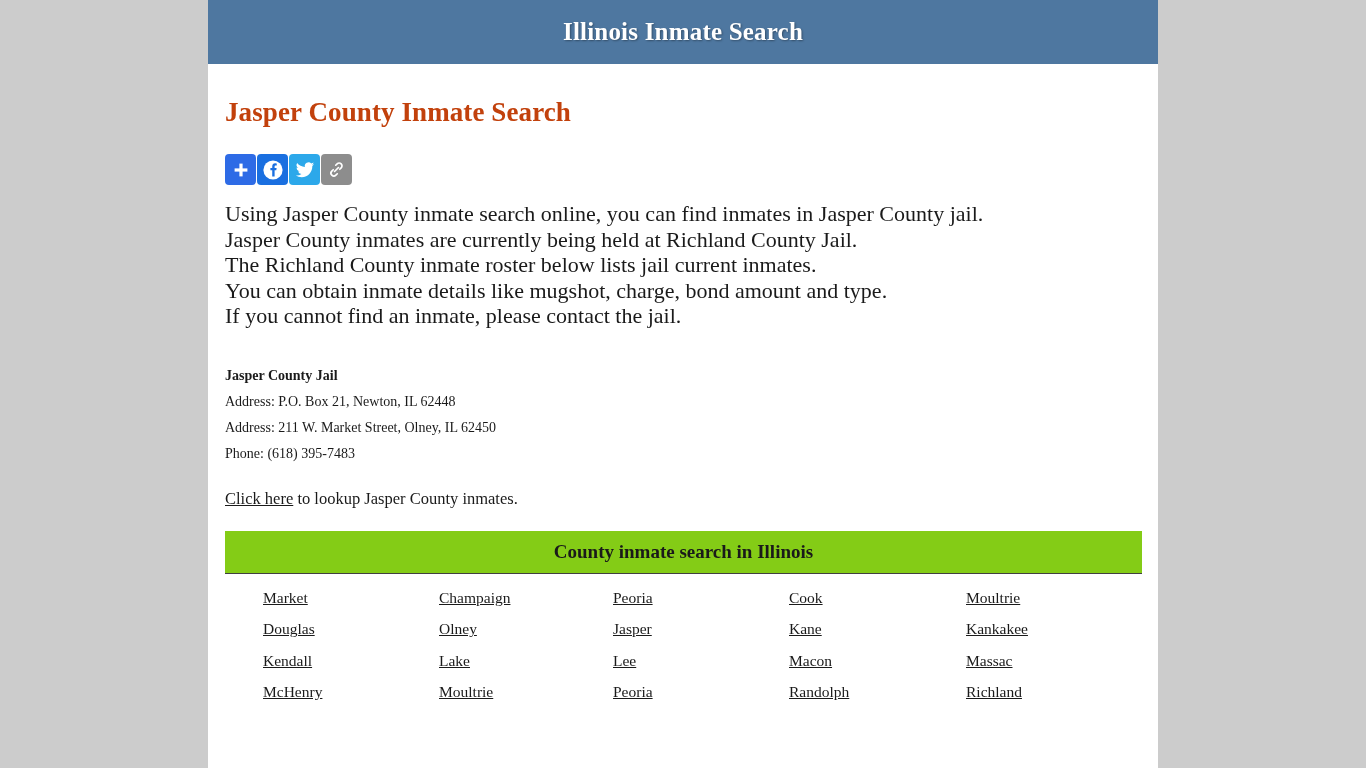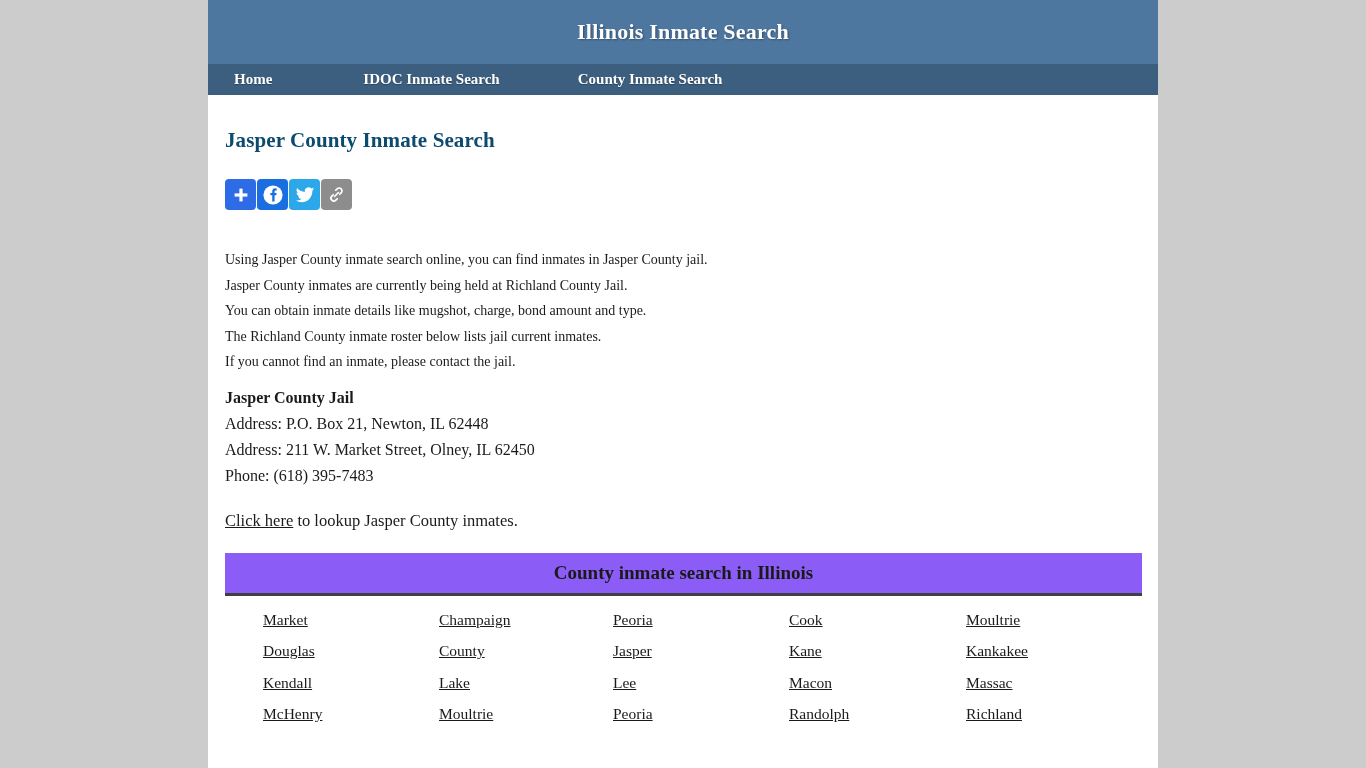--- a/index.html
+++ b/index.html
@@ -25,21 +25,21 @@
   
   .site-header {
     height: 64px;
     background: #4e77a0;
     display: flex;
     align-items: center;
     justify-content: center;
   }
   .site-title {
     color: #ffffff;
-    font-size: 22px;
+    font-size: 25px;
     font-weight: bold;
     letter-spacing: .2px;
     text-shadow: 1px 1px 2px rgba(0,0,0,.35);
     font-family: "Liberation Serif", "DejaVu Serif", serif;
   }
 
   
   .site-nav {
     height: 31px;
     background: #3c5e7f;
@@ -59,23 +59,23 @@
   .nav-item.n0 { margin-right: 91px; }
   .nav-item.n1 { margin-right: 78px; }
 
   
   .content {
     padding: 22px 17px 0 17px;
   }
   .page-heading {
     margin: 0;
     padding-top: 11px;
-    font-size: 21px;
-    font-weight: bold;
-    color: #0c4a6e;
+    font-size: 27px;
+    font-weight: bold;
+    color: #c2410c;
     letter-spacing: .1px;
   }
 
   
   .share-row {
     margin-top: 26px;
     display: flex;
     gap: 1px;
   }
   .share-btn {
@@ -88,30 +88,30 @@
     cursor: pointer;
   }
   .share-btn.addthis { background: #2e6be6; }
   .share-btn.facebook { background: #1a6fe0; }
   .share-btn.twitter  { background: #2ca8ea; }
   .share-btn.link     { background: #8d8d8d; }
   .share-btn svg { display: block; }
 
   
   .intro {
-    margin-top: 37px;
+    margin-top: 16px;
+    font-size: 22px;
+    color: #1a1a1a;
+    line-height: 25.6px;
+  }
+  .intro div { white-space: nowrap; }
+
+  .jail-block {
+    margin-top: 34px;
     font-size: 14px;
-    color: #1a1a1a;
-    line-height: 25.6px;
-  }
-  .intro div { white-space: nowrap; }
-
-  .jail-block {
-    margin-top: 10px;
-    font-size: 16px;
     color: #1a1a1a;
     line-height: 26px;
   }
   .jail-name { font-weight: bold; }
 
   .lookup-line {
     margin-top: 22px;
     font-size: 16.5px;
     color: #1a1a1a;
   }
@@ -119,26 +119,26 @@
     color: #1a1a1a;
     text-decoration: underline;
   }
 
   
   .county-table {
     margin-top: 22px;
     width: 917px;
   }
   .county-table-head {
-    background: #8b5cf6;
+    background: #84cc16;
     height: 43px;
     display: flex;
     align-items: center;
     justify-content: center;
-    border-bottom: 3px solid #404040;
+    border-bottom: 1px solid #404040;
   }
   .county-table-head .title {
     font-size: 19px;
     font-weight: bold;
     color: #1a1a1a;
   }
   .county-grid {
     padding: 15px 0 0 38px;
     display: grid;
     grid-template-columns: 176px 174px 176px 177px 160px;
@@ -153,25 +153,20 @@
 </style>
 </head>
 <body>
 
 <div class="page-wrap">
 
   <div class="site-header">
     <div class="site-title">Illinois Inmate Search</div>
   </div>
 
-  <div class="site-nav">
-    <a href="#" class="nav-item n0">Home</a>
-    <a href="#" class="nav-item n1">IDOC Inmate Search</a>
-    <a href="#" class="nav-item n2">County Inmate Search</a>
-  </div>
 
   <div class="content">
 
     <h1 class="page-heading">Jasper County Inmate Search</h1>
 
     <div class="share-row">
       <div class="share-btn addthis">
         <span>
           <svg width="18" height="18" viewBox="0 0 18 18">
             <rect x="7.4" y="2.6" width="3.2" height="12.8" fill="#ffffff"></rect>
@@ -203,22 +198,22 @@
               <path d="M13 17.4l-1.8 1.8a3.6 3.6 0 1 1-5.1-5.1l1.8-1.8"></path>
             </g>
           </svg>
         </span>
       </div>
     </div>
 
     <div class="intro">
       <div>Using Jasper County inmate search online, you can find inmates in Jasper County jail.</div>
       <div>Jasper County inmates are currently being held at Richland County Jail.</div>
+      <div>The Richland County inmate roster below lists jail current inmates.</div>
       <div>You can obtain inmate details like mugshot, charge, bond amount and type.</div>
-      <div>The Richland County inmate roster below lists jail current inmates.</div>
       <div>If you cannot find an inmate, please contact the jail.</div>
     </div>
 
     <div class="jail-block">
       <div class="jail-name">Jasper County Jail</div>
       <div>Address: P.O. Box 21, Newton, IL 62448</div>
       <div>Address: 211 W. Market Street, Olney, IL 62450</div>
       <div>Phone: (618) 395-7483</div>
     </div>
 
@@ -228,21 +223,21 @@
       <div class="county-table-head">
         <span class="title">County inmate search in Illinois</span>
       </div>
       <div class="county-grid">
         <a href="#" class="county-link">Market</a>
         <a href="#" class="county-link">Champaign</a>
         <a href="#" class="county-link">Peoria</a>
         <a href="#" class="county-link">Cook</a>
         <a href="#" class="county-link">Moultrie</a>
         <a href="#" class="county-link">Douglas</a>
-        <a href="#" class="county-link">County</a>
+        <a href="#" class="county-link">Olney</a>
         <a href="#" class="county-link">Jasper</a>
         <a href="#" class="county-link">Kane</a>
         <a href="#" class="county-link">Kankakee</a>
         <a href="#" class="county-link">Kendall</a>
         <a href="#" class="county-link">Lake</a>
         <a href="#" class="county-link">Lee</a>
         <a href="#" class="county-link">Macon</a>
         <a href="#" class="county-link">Massac</a>
         <a href="#" class="county-link">McHenry</a>
         <a href="#" class="county-link">Moultrie</a>

